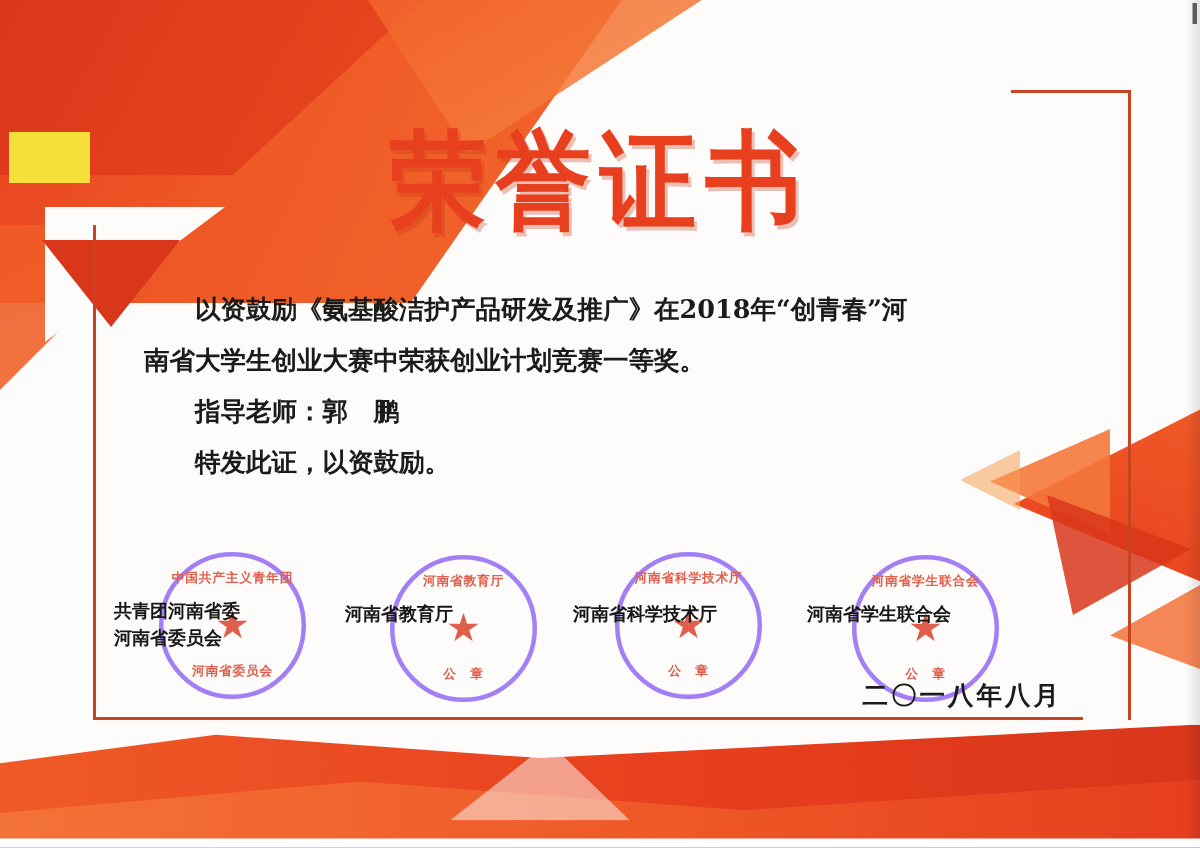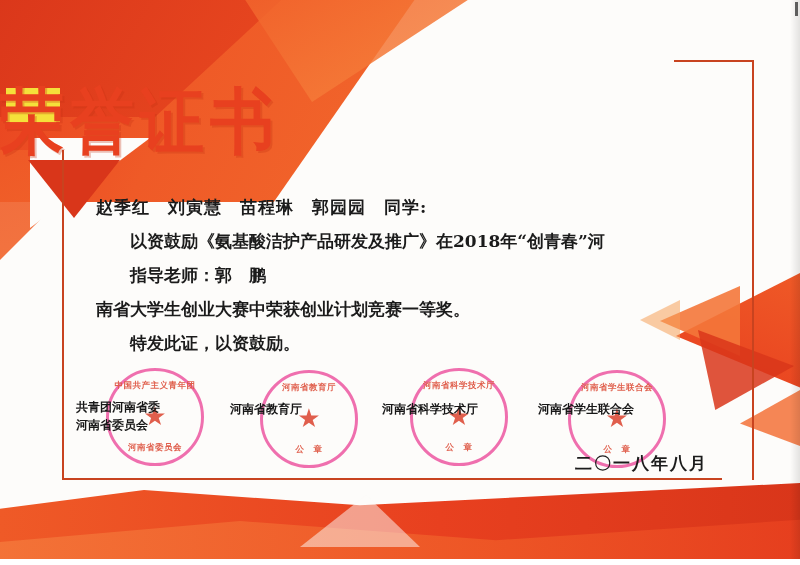--- a/index.html
+++ b/index.html
@@ -174,20 +174,21 @@
   .f-right-h { right: 46px; top: 60px; width: 80px; height: 2px; }
   .f-left-v { left: 62px; top: 150px; width: 2px; height: 330px; }
   .f-bottom-h { left: 62px; top: 478px; width: 660px; height: 2px; }
 
   
   .title-wrap {
     position: absolute;
     left: 0;
     top: 78px;
     width: 800px;
+    text-align: center;
   }
   .title {
     display: inline-block;
     font-family: "DejaVu Sans", "Liberation Sans", sans-serif;
     font-size: 64px;
     font-weight: bold;
     letter-spacing: 6px;
     color: #e8401f;
     text-shadow: 2px 2px 0 rgba(200,50,20,.30);
     transform: scaleY(1.12);
@@ -214,21 +215,21 @@
     position: absolute;
     left: 100px;
     top: 368px;
     width: 620px;
     height: 100px;
   }
   .seal {
     position: absolute;
     width: 92px;
     height: 92px;
-    border: 3px solid #ec4899;
+    border: 3px solid #8b5cf6;
     border-radius: 50%;
     opacity: .78;
     color: #d8331c;
   }
   .seal .arc-top,
   .seal .arc-bottom {
     position: absolute;
     left: 0;
     width: 92px;
     text-align: center;
@@ -341,24 +342,23 @@
   <div class="frame-line f-right-v"></div>
   <div class="frame-line f-right-h"></div>
   <div class="frame-line f-left-v"></div>
   <div class="frame-line f-bottom-h"></div>
 
   <div class="title-wrap">
     <span class="title">荣誉证书</span>
   </div>
 
   <div class="body-text">
-    <div class="line recipients">赵季红　刘寅慧　苗程琳　郭园园　同学:</div>
     <div class="line indent">以资鼓励《氨基酸洁护产品研发及推广》在2018年“创青春”河</div>
+    <div class="line">南省大学生创业大赛中荣获创业计划竞赛一等奖。</div>
     <div class="line indent">指导老师：郭　鹏</div>
-    <div class="line">南省大学生创业大赛中荣获创业计划竞赛一等奖。</div>
     <div class="line indent">特发此证，以资鼓励。</div>
   </div>
 
   <div class="seals">
     <div class="seal" id="seal-0">
       <div class="arc-top">中国共产主义青年团</div>
       <div class="star">★</div>
       <div class="arc-bottom">河南省委员会</div>
     </div>
     <div class="seal" id="seal-1">

